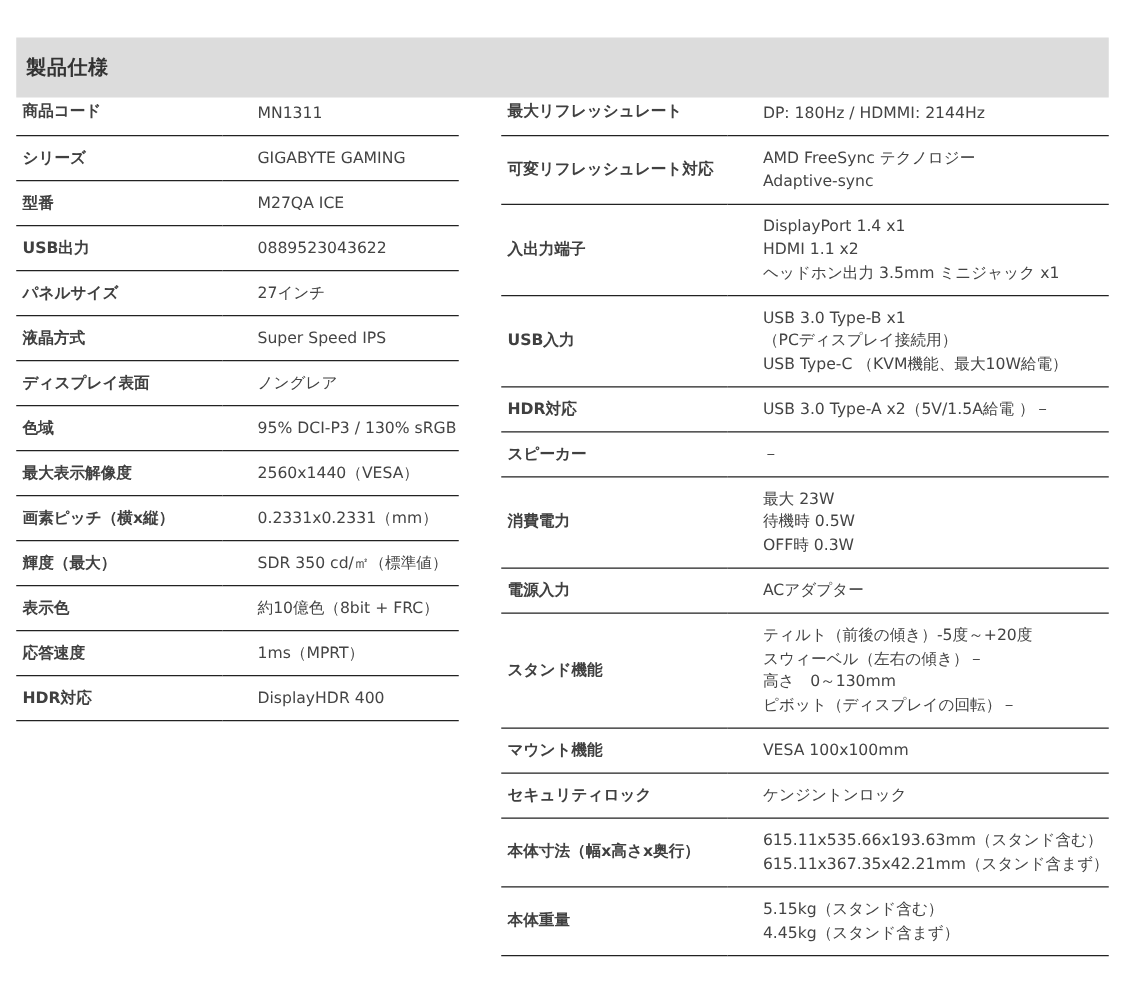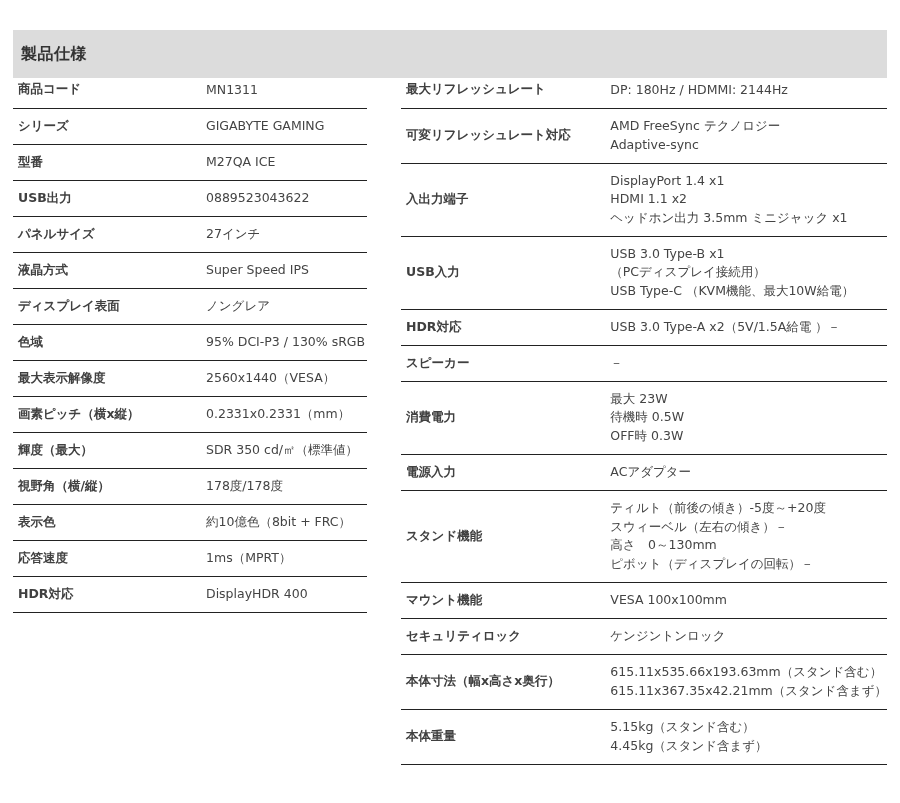--- a/index.html
+++ b/index.html
@@ -143,26 +143,20 @@
           <span class="value-line">0.2331x0.2331（mm）</span>
         </td>
     </tr>
     <tr class="spec-row">
       <td class="spec-label">輝度（最大）</td>
       <td class="spec-value">
           <span class="value-line">SDR 350 cd/㎡（標準値）</span>
         </td>
     </tr>
     <tr class="spec-row">
-      <td class="spec-label">視野角（横/縦）</td>
-      <td class="spec-value">
-          <span class="value-line">178度/178度</span>
-        </td>
-    </tr>
-    <tr class="spec-row">
       <td class="spec-label">表示色</td>
       <td class="spec-value">
           <span class="value-line">約10億色（8bit + FRC）</span>
         </td>
     </tr>
     <tr class="spec-row">
       <td class="spec-label">応答速度</td>
       <td class="spec-value">
           <span class="value-line">1ms（MPRT）</span>
         </td>

